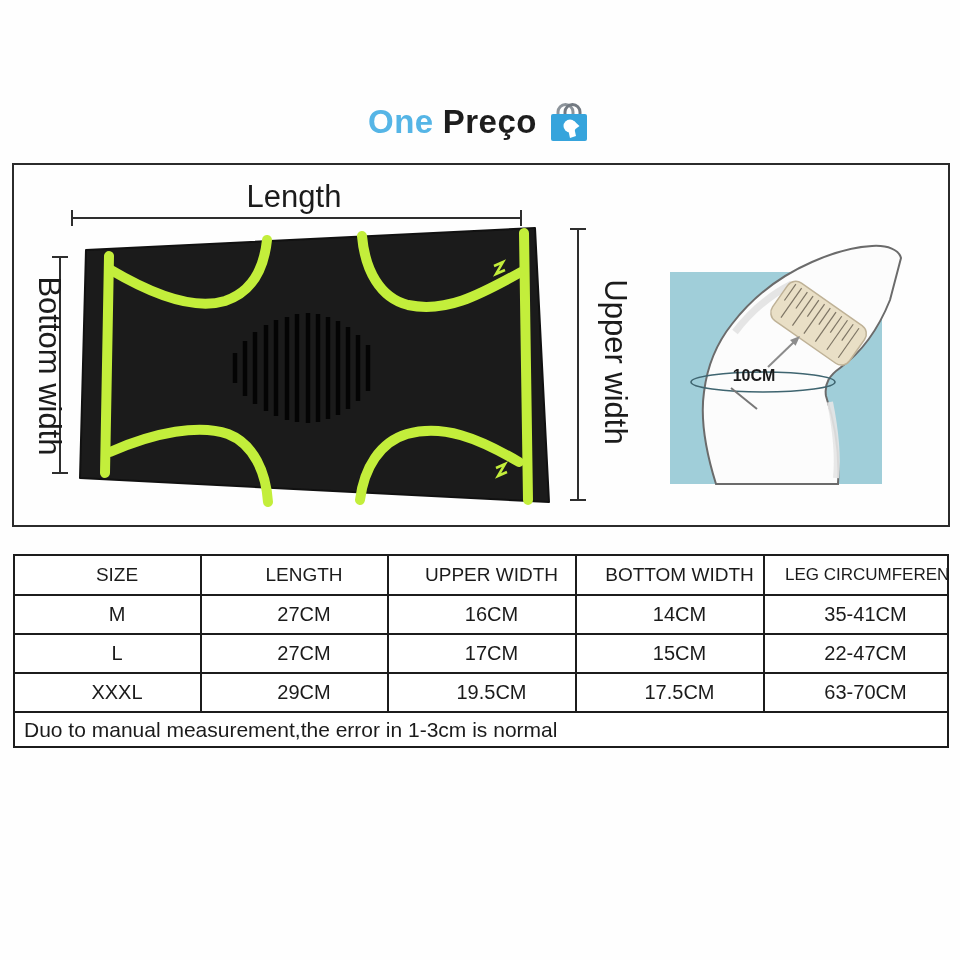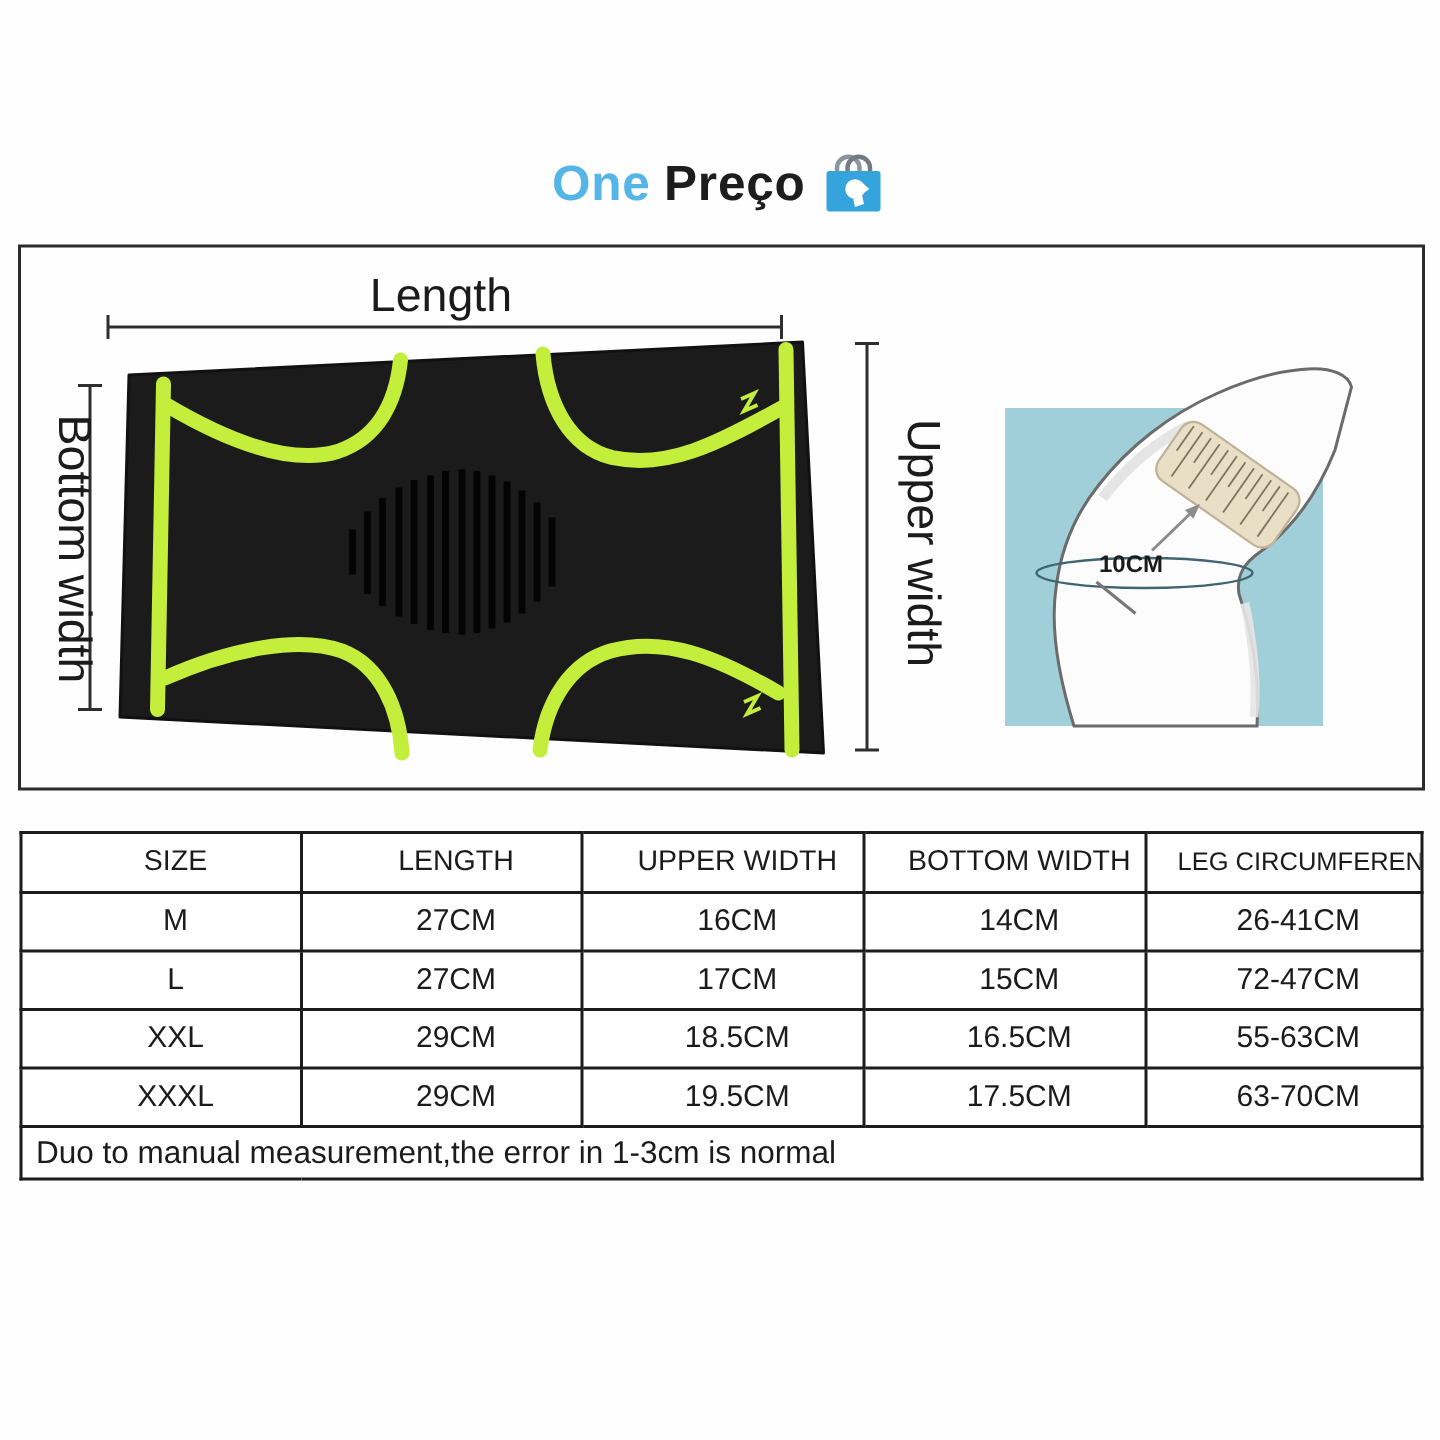--- a/index.html
+++ b/index.html
@@ -164,35 +164,28 @@
       <th>LENGTH</th>
       <th>UPPER WIDTH</th>
       <th>BOTTOM WIDTH</th>
       <th class="leg">LEG CIRCUMFERENCE</th>
     </tr>
     <tr>
       <td>M</td>
       <td>27CM</td>
       <td>16CM</td>
       <td>14CM</td>
-      <td>26-41CM</td>
+      <td>35-41CM</td>
     </tr>
     <tr>
       <td>L</td>
       <td>27CM</td>
       <td>17CM</td>
       <td>15CM</td>
-      <td>72-47CM</td>
-    </tr>
-    <tr>
-      <td>XXL</td>
-      <td>29CM</td>
-      <td>18.5CM</td>
-      <td>16.5CM</td>
-      <td>55-63CM</td>
+      <td>22-47CM</td>
     </tr>
     <tr>
       <td>XXXL</td>
       <td>29CM</td>
       <td>19.5CM</td>
       <td>17.5CM</td>
       <td>63-70CM</td>
     </tr>
     <tr>
       <td class="note-cell" colspan="5">Duo to manual measurement,the error in 1-3cm is normal</td>

